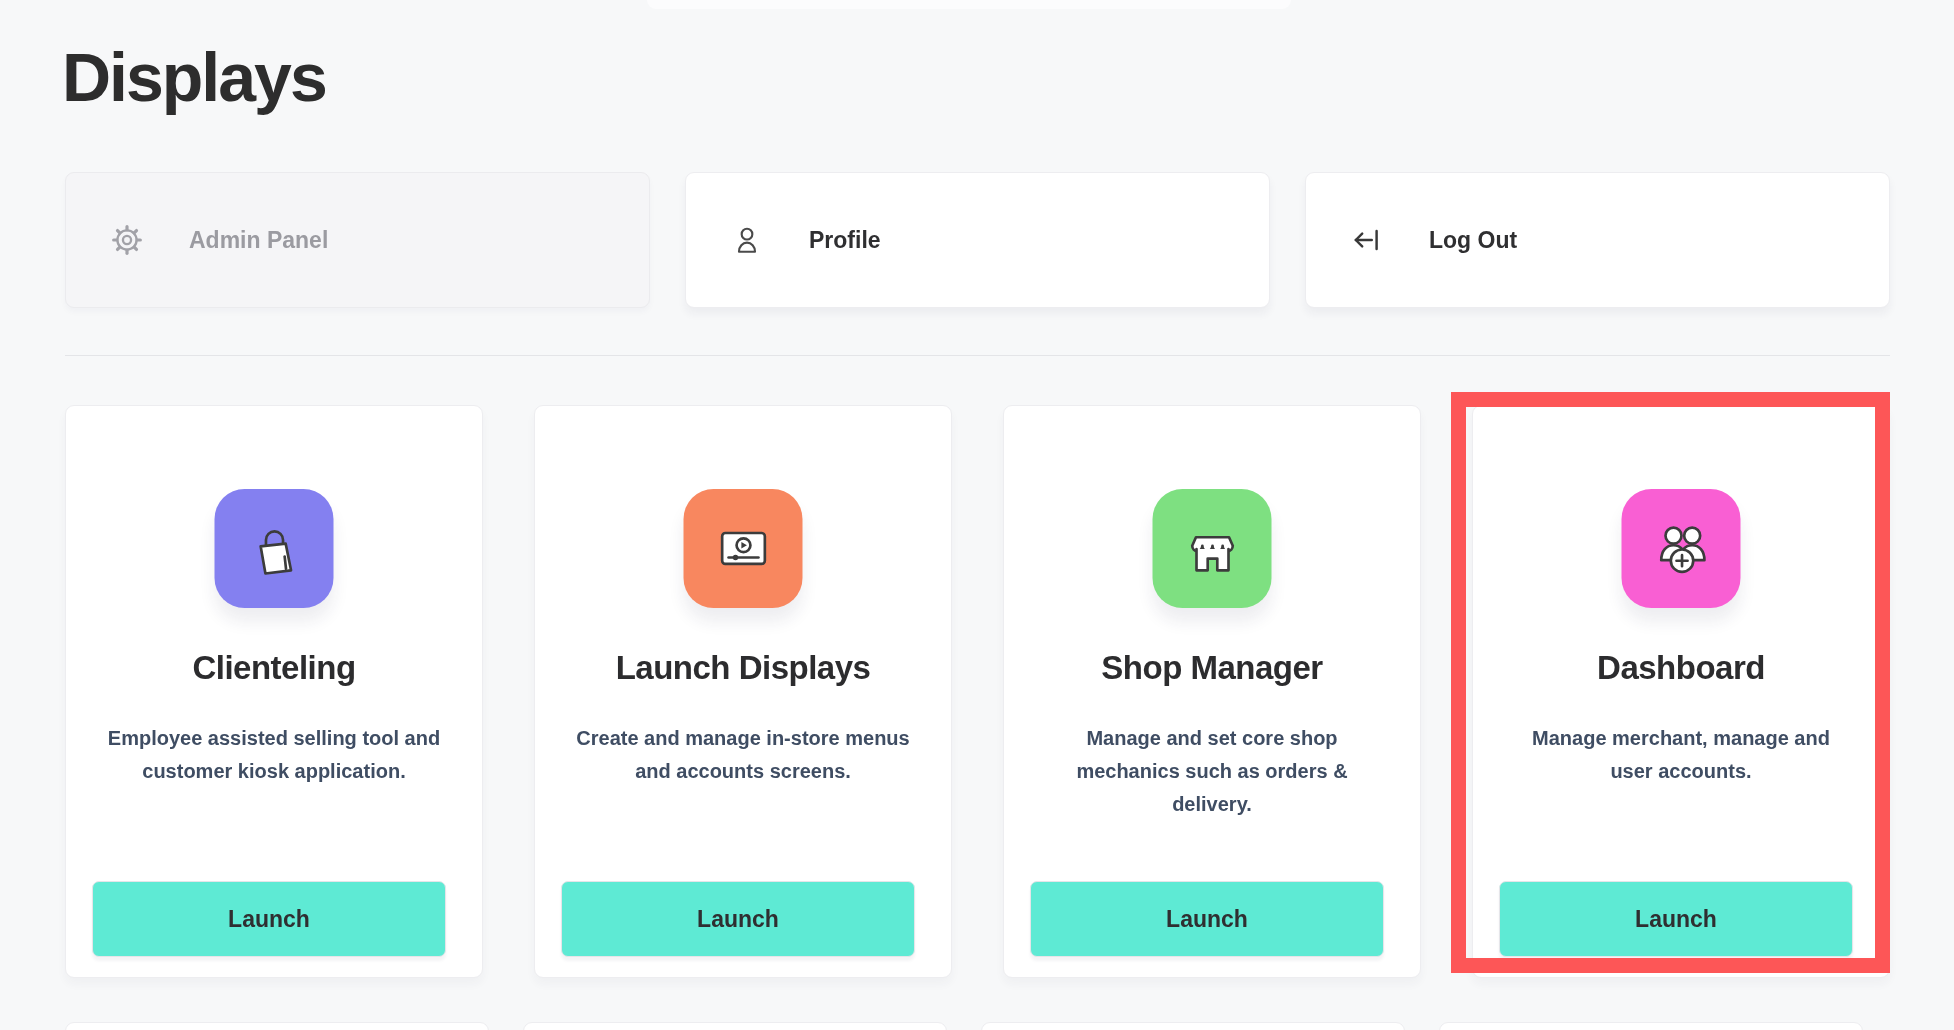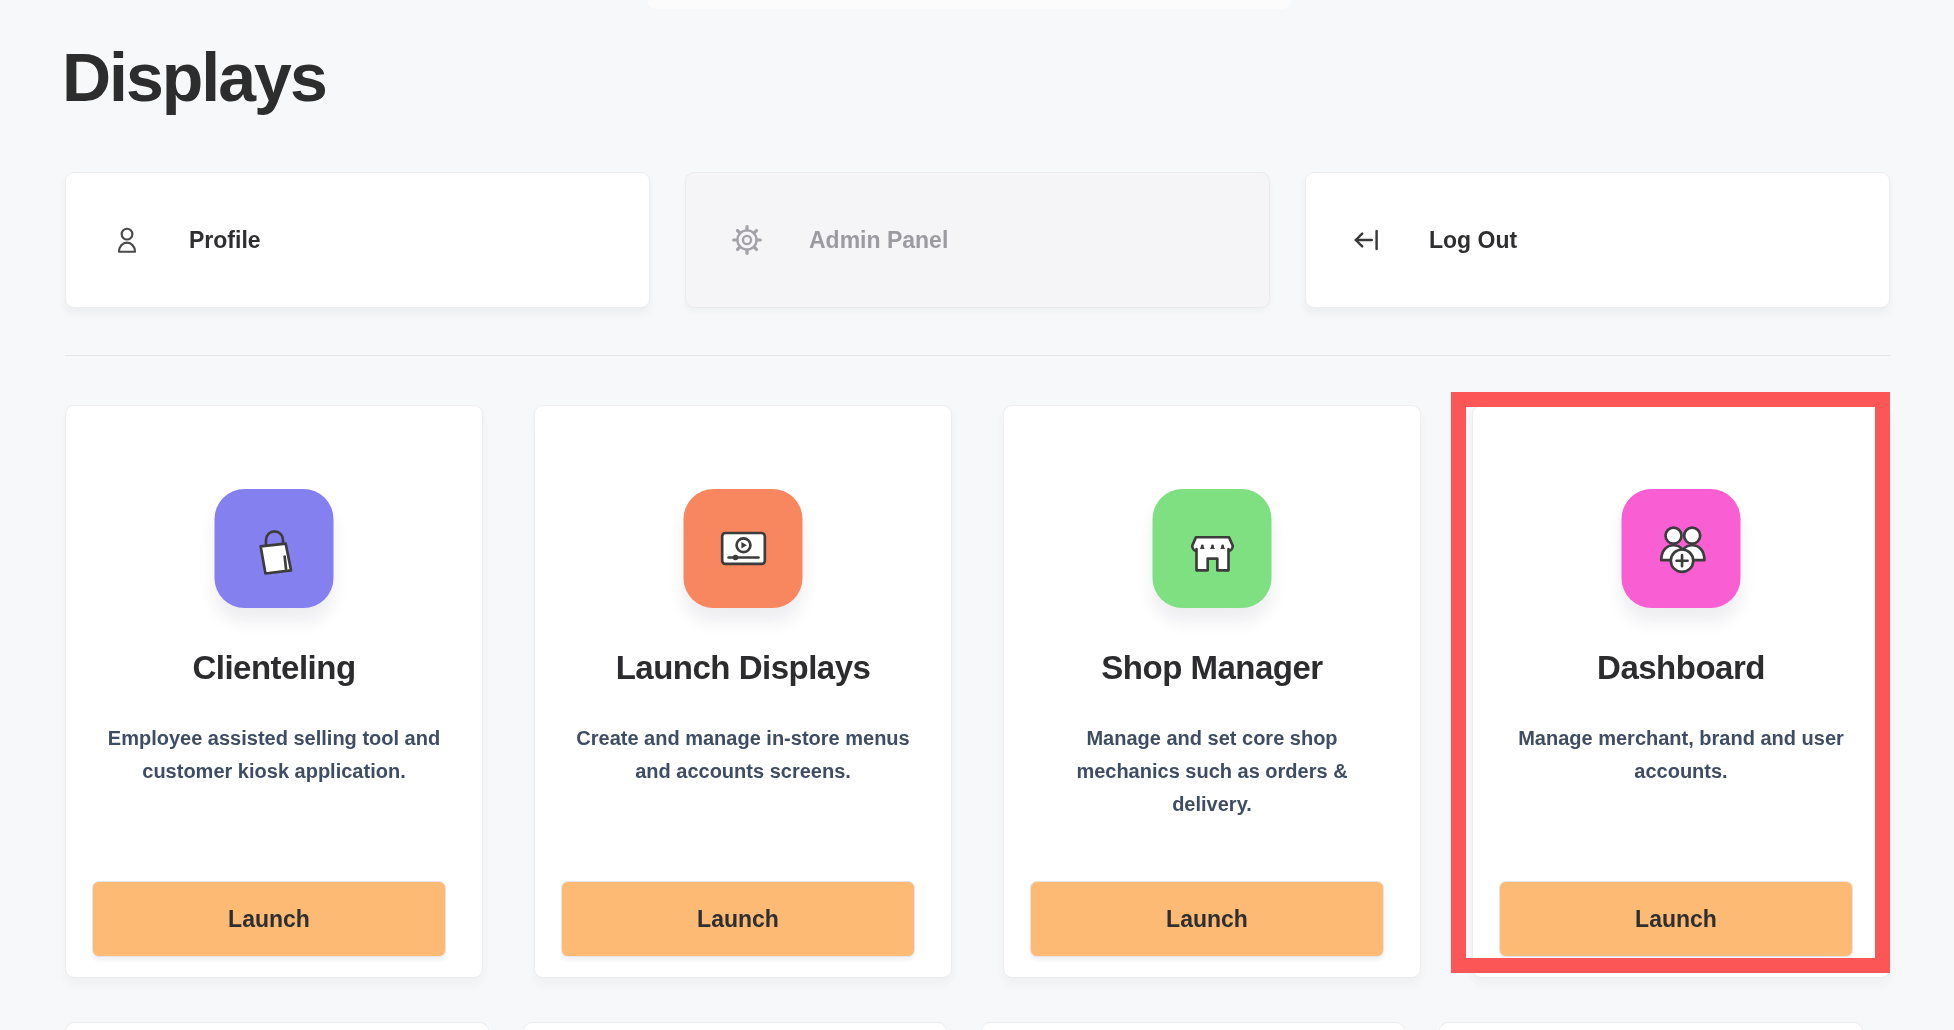--- a/index.html
+++ b/index.html
@@ -64,21 +64,21 @@
     text-align:center; font-size:33px; font-weight:bold;
     letter-spacing:-0.5px; color:#2c2c2e;
   }
   .app-desc {
     position:absolute; top:316px; left:50%; transform:translateX(-50%);
     width:345px; text-align:center;
     font-size:20px; line-height:33px; color:#3f4d63;font-weight:bold;
   }
   .launch-btn {
     position:absolute; left:26px; right:36px; top:475px; height:76px;
-    background:#fdba74; border:1px solid #e5e5e9; border-radius:7px;
+    background:#5eead4; border:1px solid #e5e5e9; border-radius:7px;
     box-shadow:0 4px 3px rgba(40,40,80,.05);
     display:flex; align-items:center; justify-content:center;
     font-size:23px; font-weight:bold; color:#2f2f31; cursor:pointer;
   }
   
   .highlight-rect {
     position:absolute; left:1451px; top:392px; width:439px; height:581px;
     border:15px solid #fd5657; z-index:5; pointer-events:none;
   }
   
@@ -91,30 +91,20 @@
   .icon-fill-white { fill:#ffffff; }
 </style>
 </head>
 <body>
 
 <div class="top-strip"></div>
 
 <div class="page-title">Displays</div>
 
 <div class="actions">
-
-  <div class="action-card">
-    <svg class="action-icon" viewBox="0 0 30 30">
-      <g stroke="#4a4a4a" stroke-width="2" fill="none" stroke-linecap="round" stroke-linejoin="round">
-        <circle cx="15" cy="9.5" r="5"></circle>
-        <path d="M7.5,26 a7.5,8.5 0 0 1 15,0 Z"></path>
-      </g>
-    </svg>
-    <span class="action-label">Profile</span>
-  </div>
 
   <div class="action-card disabled">
     <svg class="action-icon" viewBox="0 0 30 30">
       <g stroke="#a2a2a8" fill="none" stroke-linecap="round">
         <circle cx="15" cy="15" r="9" stroke-width="2.2"></circle>
         <circle cx="15" cy="15" r="3.8" stroke-width="2.2"></circle>
         <g stroke-width="3">
           <line x1="24.5" y1="15" x2="27.5" y2="15"></line>
           <line x1="21.7" y1="21.7" x2="23.9" y2="23.9"></line>
           <line x1="15" y1="24.5" x2="15" y2="27.5"></line>
@@ -124,20 +114,30 @@
           <line x1="15" y1="5.5" x2="15" y2="2.5"></line>
           <line x1="21.7" y1="8.3" x2="23.9" y2="6.1"></line>
         </g>
       </g>
     </svg>
     <span class="action-label">Admin Panel</span>
   </div>
 
   <div class="action-card">
     <svg class="action-icon" viewBox="0 0 30 30">
+      <g stroke="#4a4a4a" stroke-width="2" fill="none" stroke-linecap="round" stroke-linejoin="round">
+        <circle cx="15" cy="9.5" r="5"></circle>
+        <path d="M7.5,26 a7.5,8.5 0 0 1 15,0 Z"></path>
+      </g>
+    </svg>
+    <span class="action-label">Profile</span>
+  </div>
+
+  <div class="action-card">
+    <svg class="action-icon" viewBox="0 0 30 30">
       <g stroke="#383838" stroke-width="2.3" fill="none" stroke-linecap="round" stroke-linejoin="round">
         <line x1="4.5" y1="15" x2="19.5" y2="15"></line>
         <path d="M10.5,9 L4.5,15 L10.5,21"></path>
         <line x1="24" y1="6.5" x2="24" y2="23.5"></line>
       </g>
     </svg>
     <span class="action-label">Log Out</span>
   </div>
 </div>
 
@@ -190,21 +190,21 @@
       <svg viewBox="0 0 60 60">
         <circle class="icon-stroke icon-fill-white" cx="40" cy="17.5" r="7.5"></circle>
         <path class="icon-stroke icon-fill-white" d="M28.5,40.5 c0,-9 5,-14 11.5,-14 s11.5,5 11.5,14 Z"></path>
         <circle class="icon-stroke icon-fill-white" cx="22.5" cy="17.5" r="7.5"></circle>
         <path class="icon-stroke icon-fill-white" d="M11,40.5 c0,-9 5,-14 11.5,-14 s11.5,5 11.5,14 Z"></path>
         <circle class="icon-stroke icon-fill-white" cx="30.5" cy="41" r="10.5"></circle>
         <path class="icon-stroke" d="M30.5,35.8 V46.2 M25.3,41 H35.7" stroke-width="2.3"></path>
       </svg>
     </div>
     <div class="app-title">Dashboard</div>
-    <div class="app-desc">Manage merchant, brand and user accounts.</div>
+    <div class="app-desc">Manage merchant, manage and user accounts.</div>
     <div class="launch-btn">Launch</div>
   </div>
 </div>
 
 <div class="highlight-rect" style="border-color: rgb(253, 86, 87);"></div>
 
 <div class="next-row-card" style="left:65px"></div>
 <div class="next-row-card" style="left:523px"></div>
 <div class="next-row-card" style="left:981px"></div>
 <div class="next-row-card" style="left:1439px"></div>

